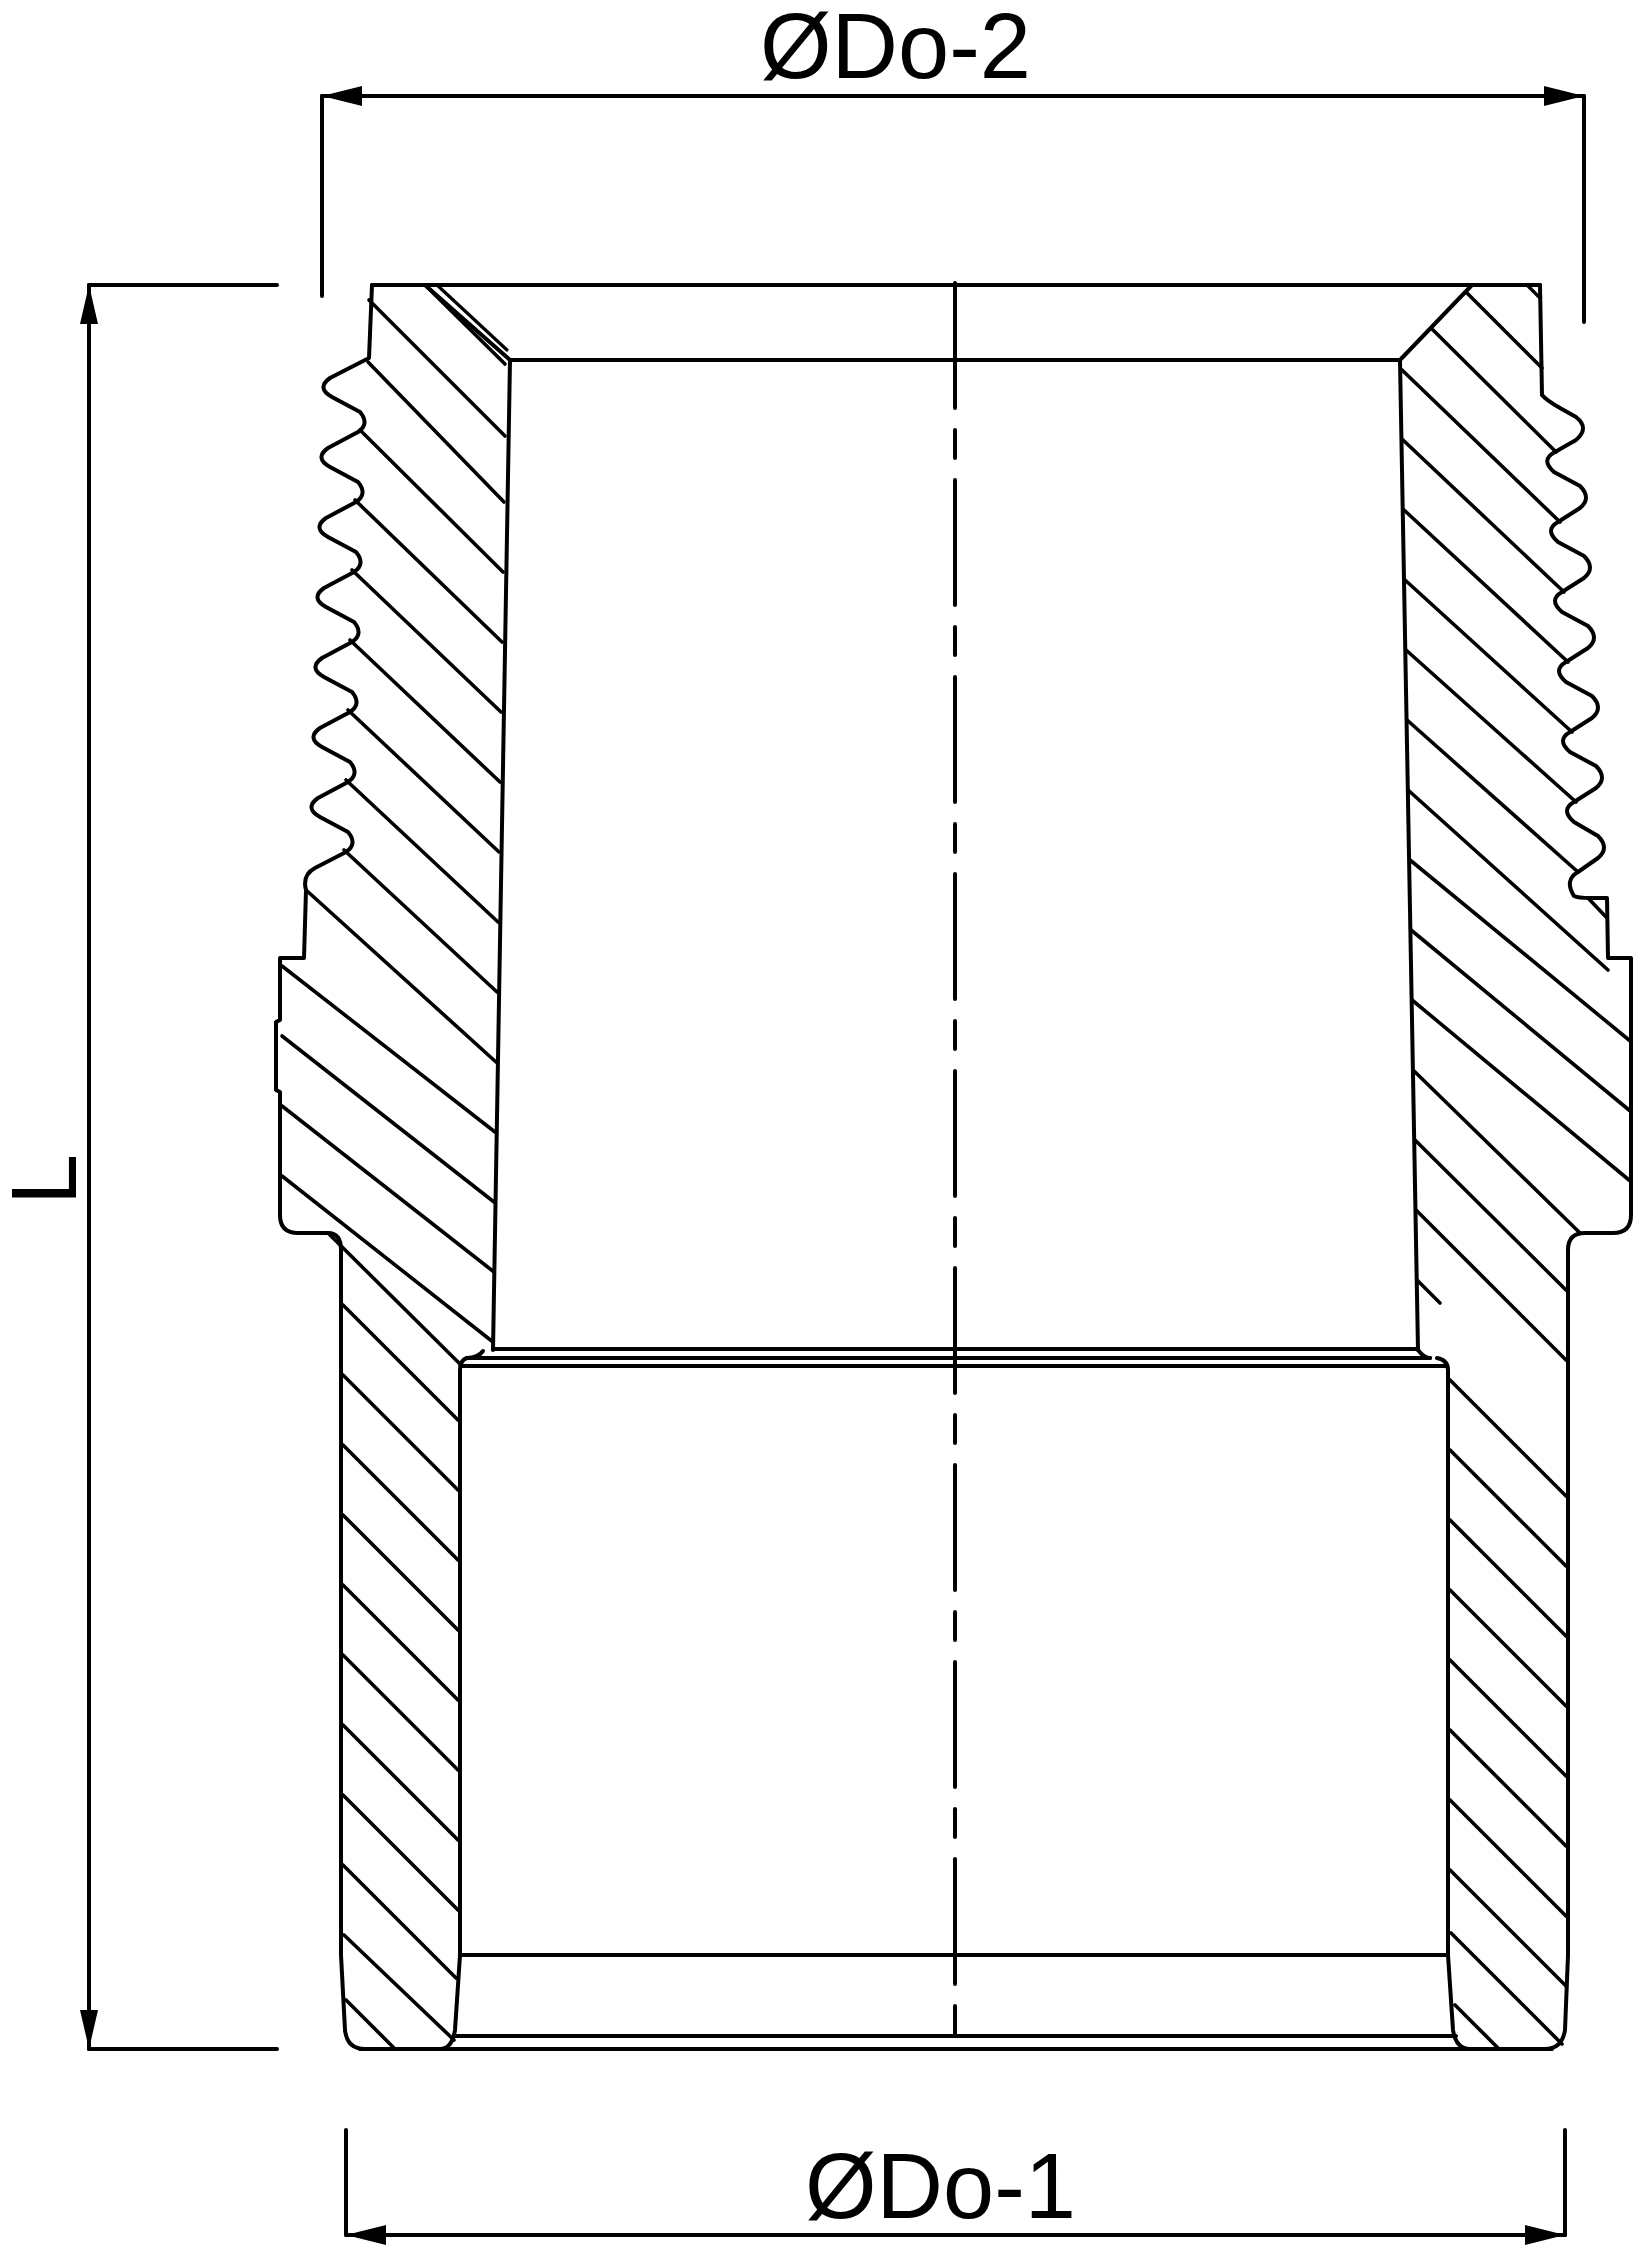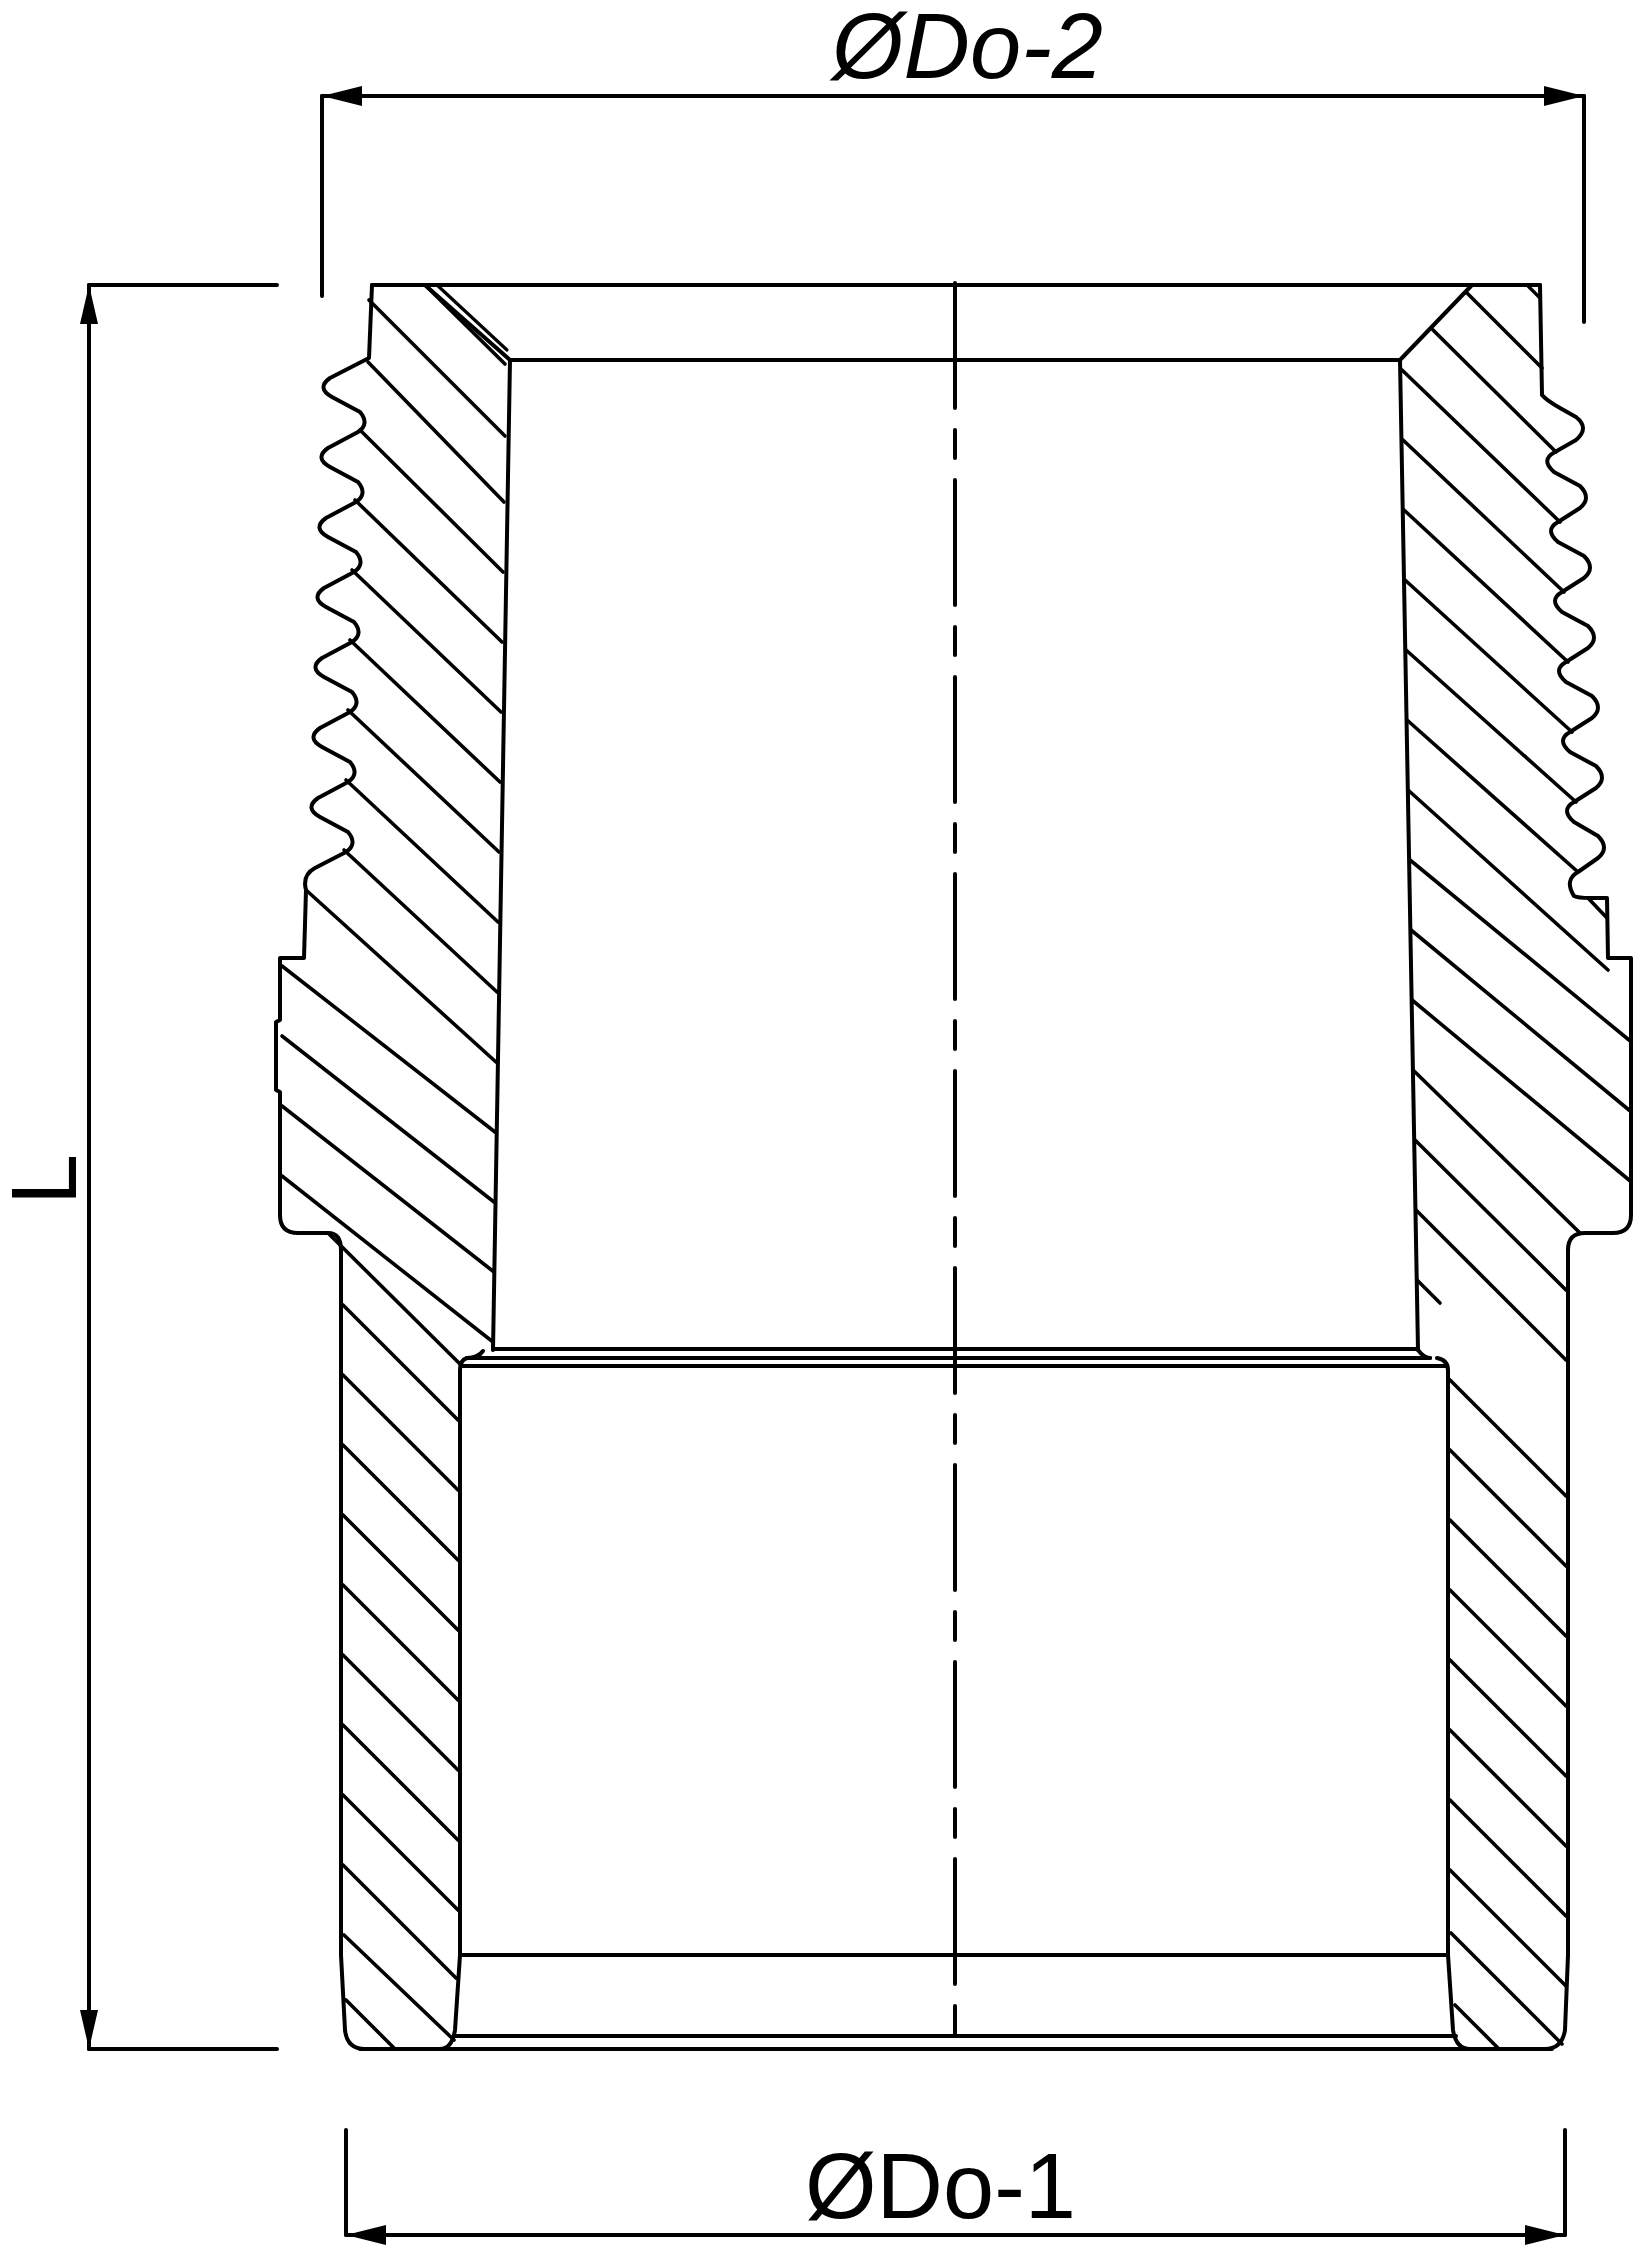--- a/index.html
+++ b/index.html
@@ -12,21 +12,21 @@
   .ctr { fill: none; stroke: #000; stroke-width: 4; stroke-dasharray: 125 22 28 22; stroke-linecap: round; }
   .arrow { fill: #000; stroke: none; }
   .label {
     position: absolute;
     font-family: "Liberation Sans", sans-serif;
     font-size: 92px;
     line-height: 1;
     color: #000;
     white-space: nowrap;
   }
-  #label-top { left: 832px; top: 0px; font-style: italic; }
+  #label-top { left: 760px; top: 0px; }
   #label-bottom { left: 805px; top: 2140px; text-align: right; }
   .Lrot { position: absolute; left: -2px; top: 1205px; transform: rotate(-90deg); transform-origin: left top; font-size: 92px; }
 </style>
 </head>
 <body>
 
 <svg id="drawing" viewBox="0 0 1634 2247" xmlns="http://www.w3.org/2000/svg">
 
   <g>
     <line class="dim" x1="322" y1="96" x2="1584" y2="96"></line>

